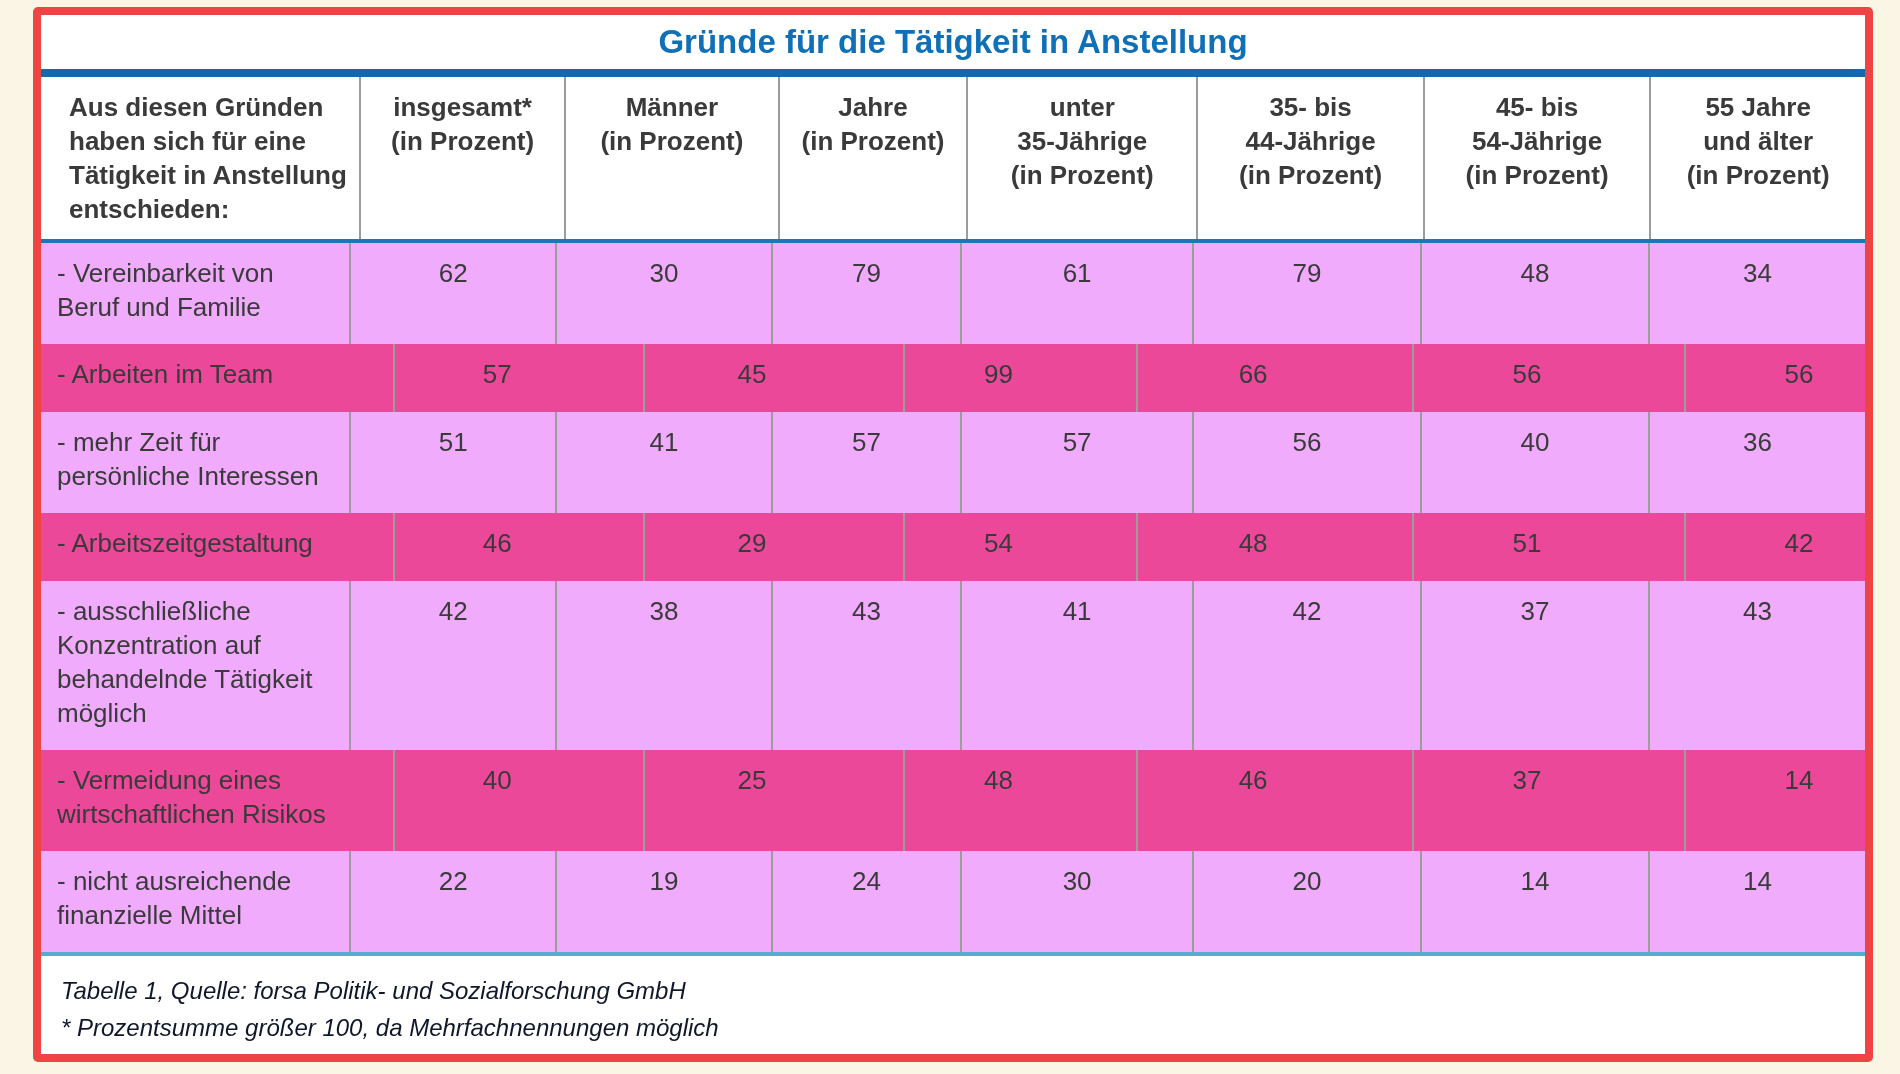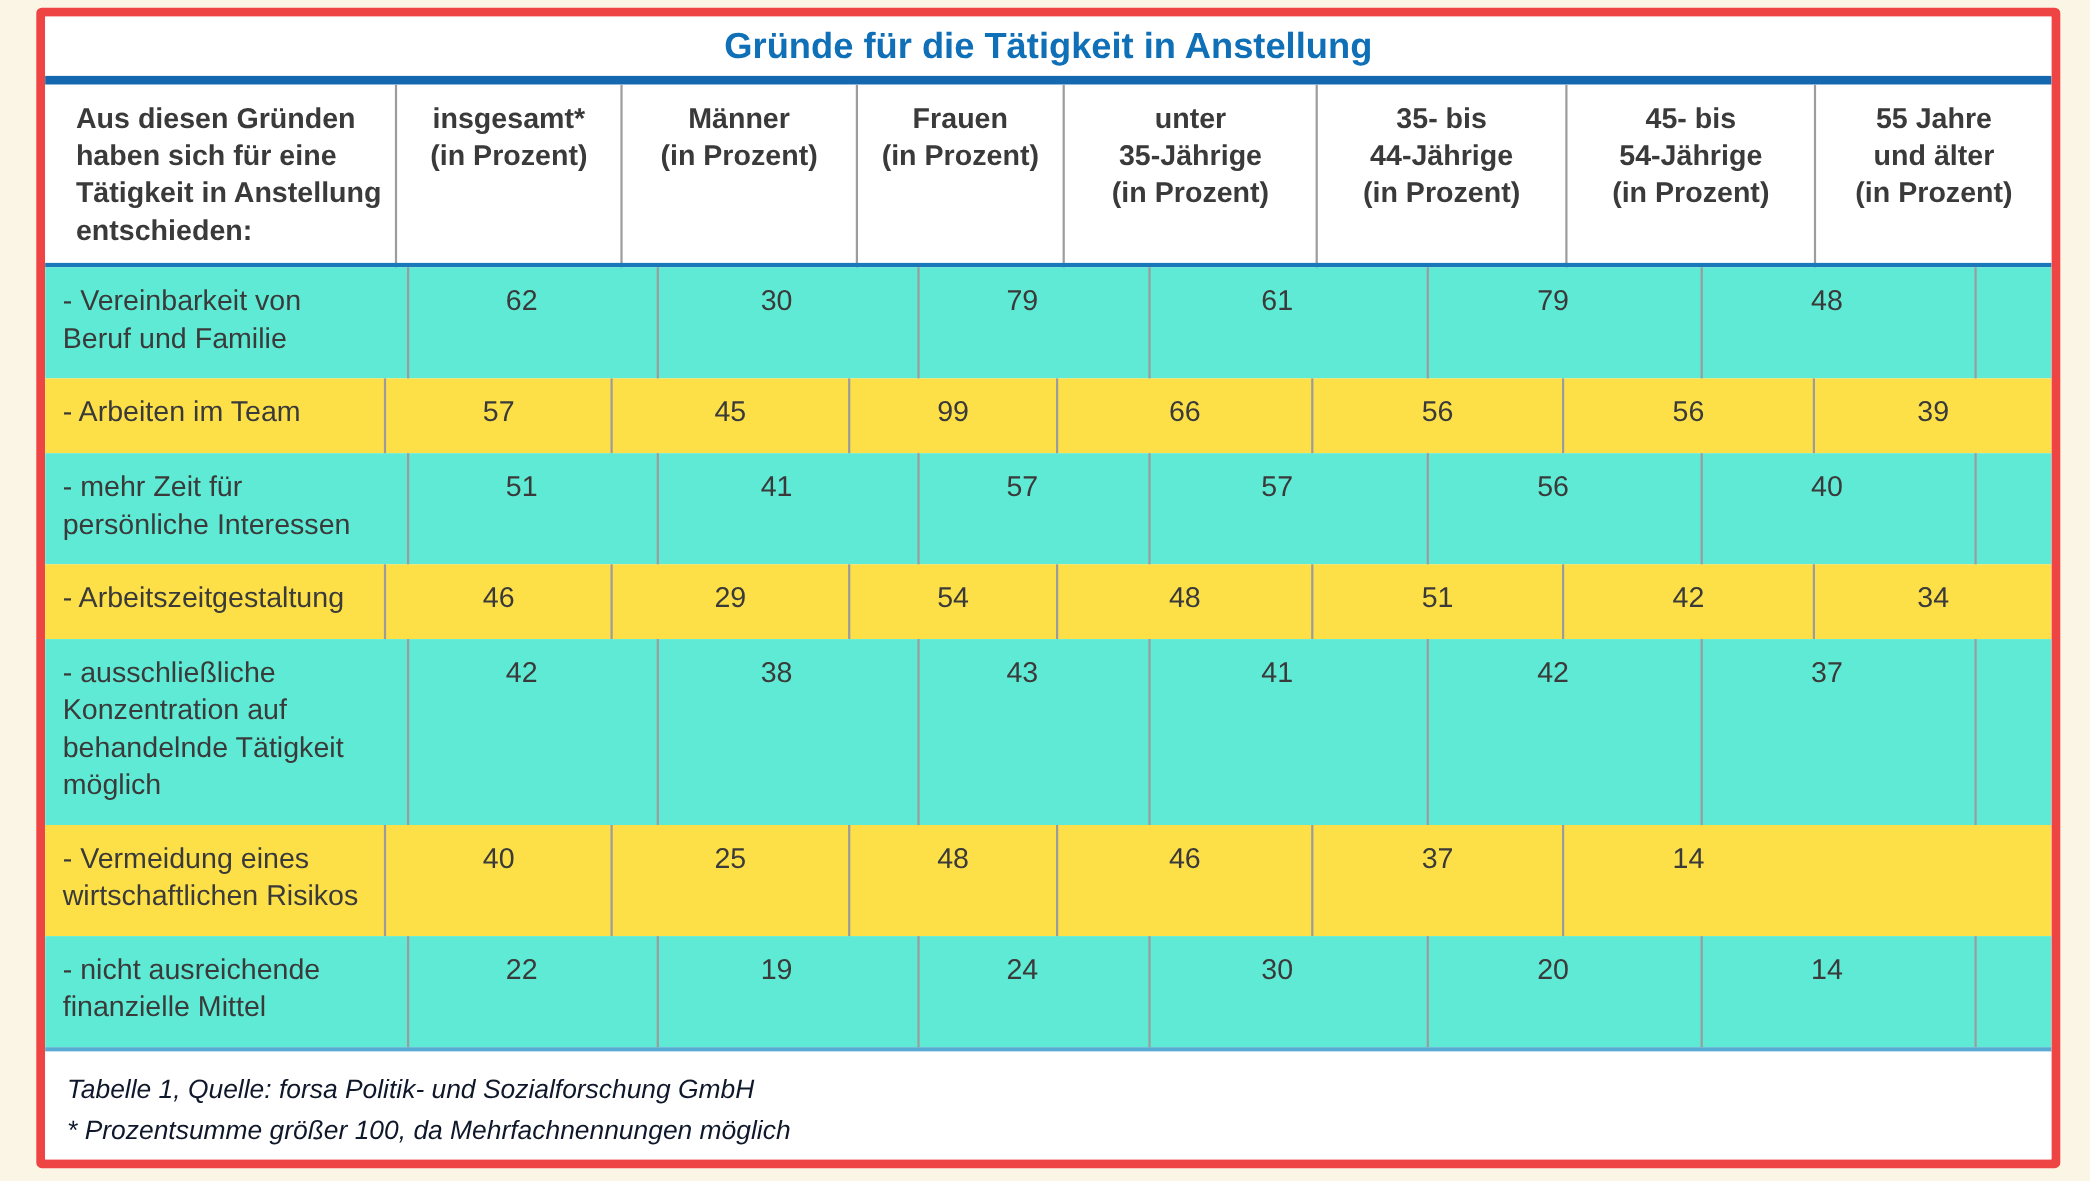--- a/index.html
+++ b/index.html
@@ -42,22 +42,22 @@
     padding:13px 10px 20px 10px;
     font-size:26px;
     line-height:34px;
     text-align:center;
   }
   .grid .cell + .cell{border-left:2px solid #9c9c9c;}
   .header-row{flex:0 0 162px;height:162px;background:#ffffff;padding-left:12px;}
   .header-row .cell{font-weight:bold;}
   .label-cell{text-align:left;padding-left:16px;padding-right:8px;}
   .data-row .cell{min-height:68px;}
-  .row-shaded{background:#5eead4;gap:21px;}
-  .row-light{background:#fde047;}
+  .row-shaded{background:#f0abfc;}
+  .row-light{background:#ec4899;gap:44px;}
   .footer{
     flex:1 1 auto;
     background:#ffffff;
     padding:16px 0 0 20px;
     font-style:italic;
     font-size:24px;line-height:37px;
     color:#0f172a;
   }
 </style>
 </head>
@@ -72,21 +72,21 @@
 
     <div class="grid header-row" id="header-row">
         <div class="cell label-cell">Aus diesen Gründen
 haben sich für eine
 Tätigkeit in Anstellung
 entschieden:</div>
         <div class="cell">insgesamt*
 (in Prozent)</div>
         <div class="cell">Männer
 (in Prozent)</div>
-        <div class="cell">Frauen
+        <div class="cell">Jahre
 (in Prozent)</div>
         <div class="cell">unter
 35-Jährige
 (in Prozent)</div>
         <div class="cell">35- bis
 44-Jährige
 (in Prozent)</div>
         <div class="cell">45- bis
 54-Jährige
 (in Prozent)</div>

